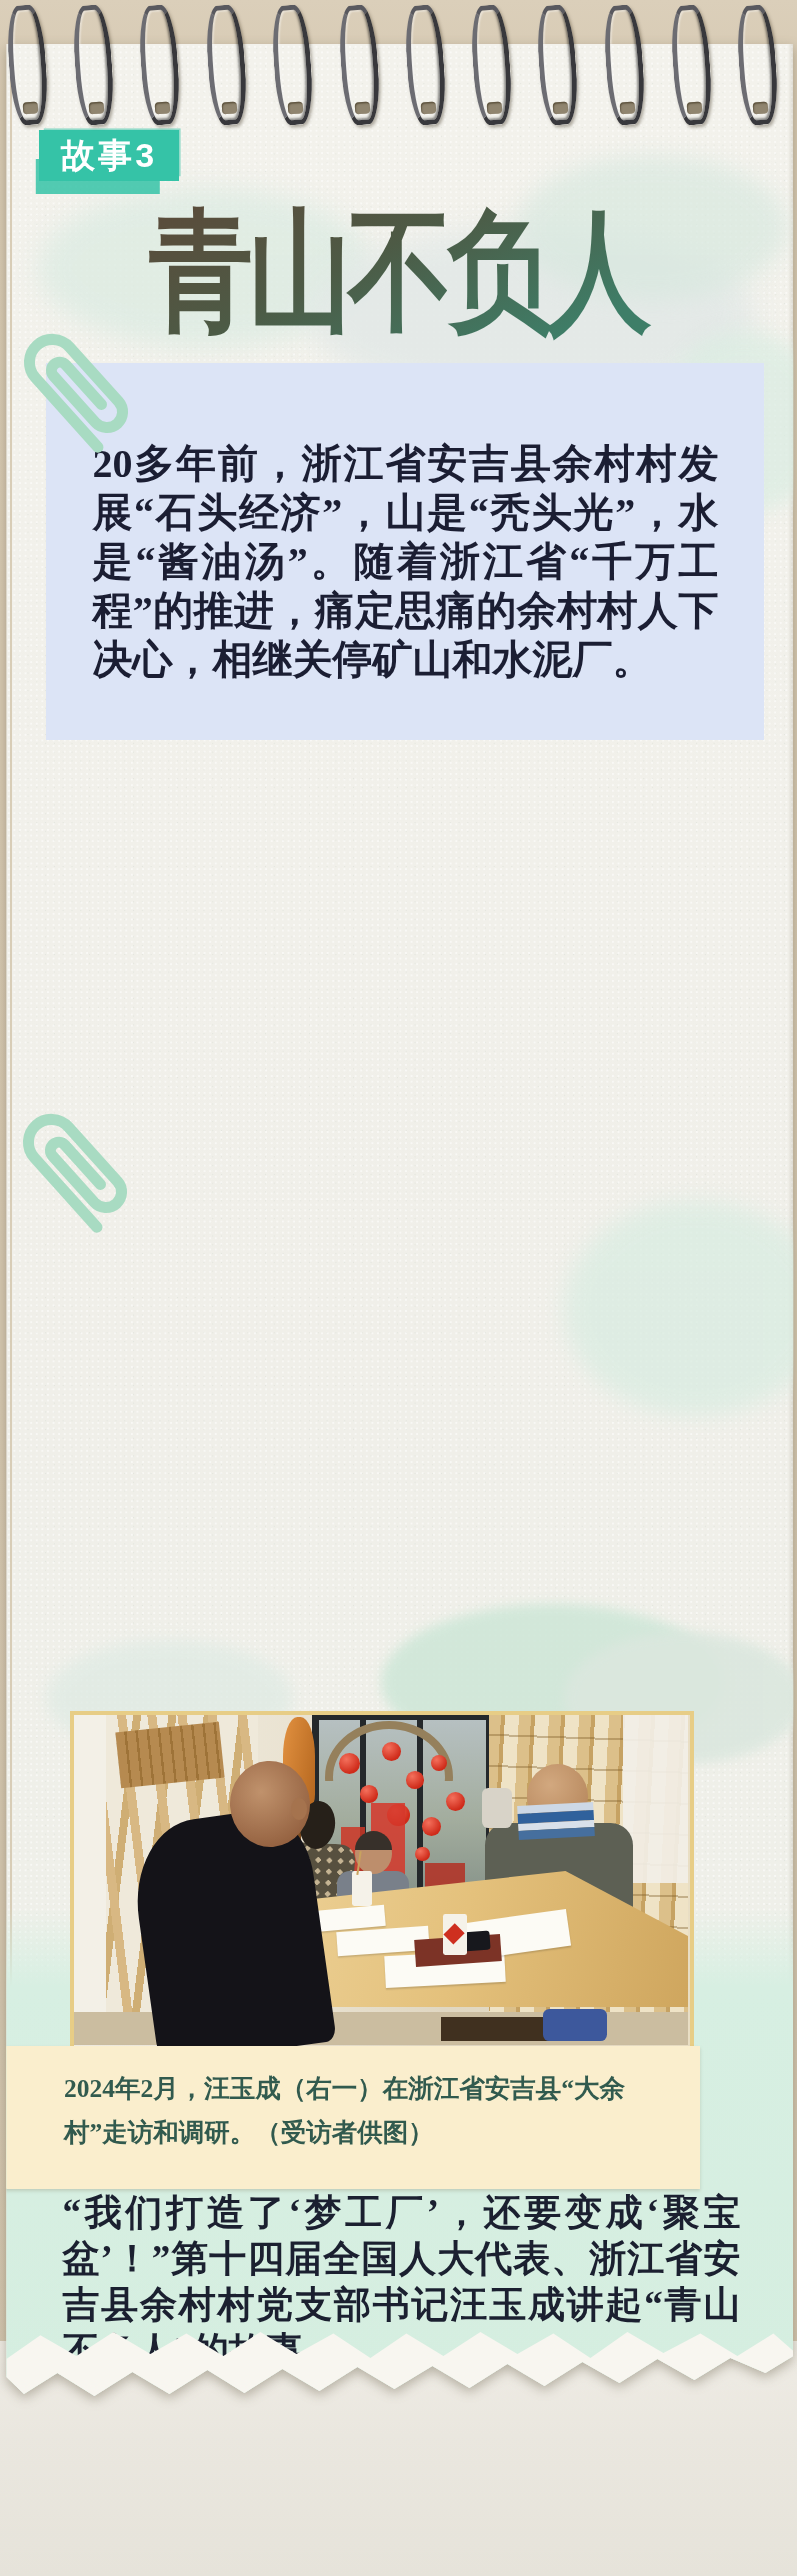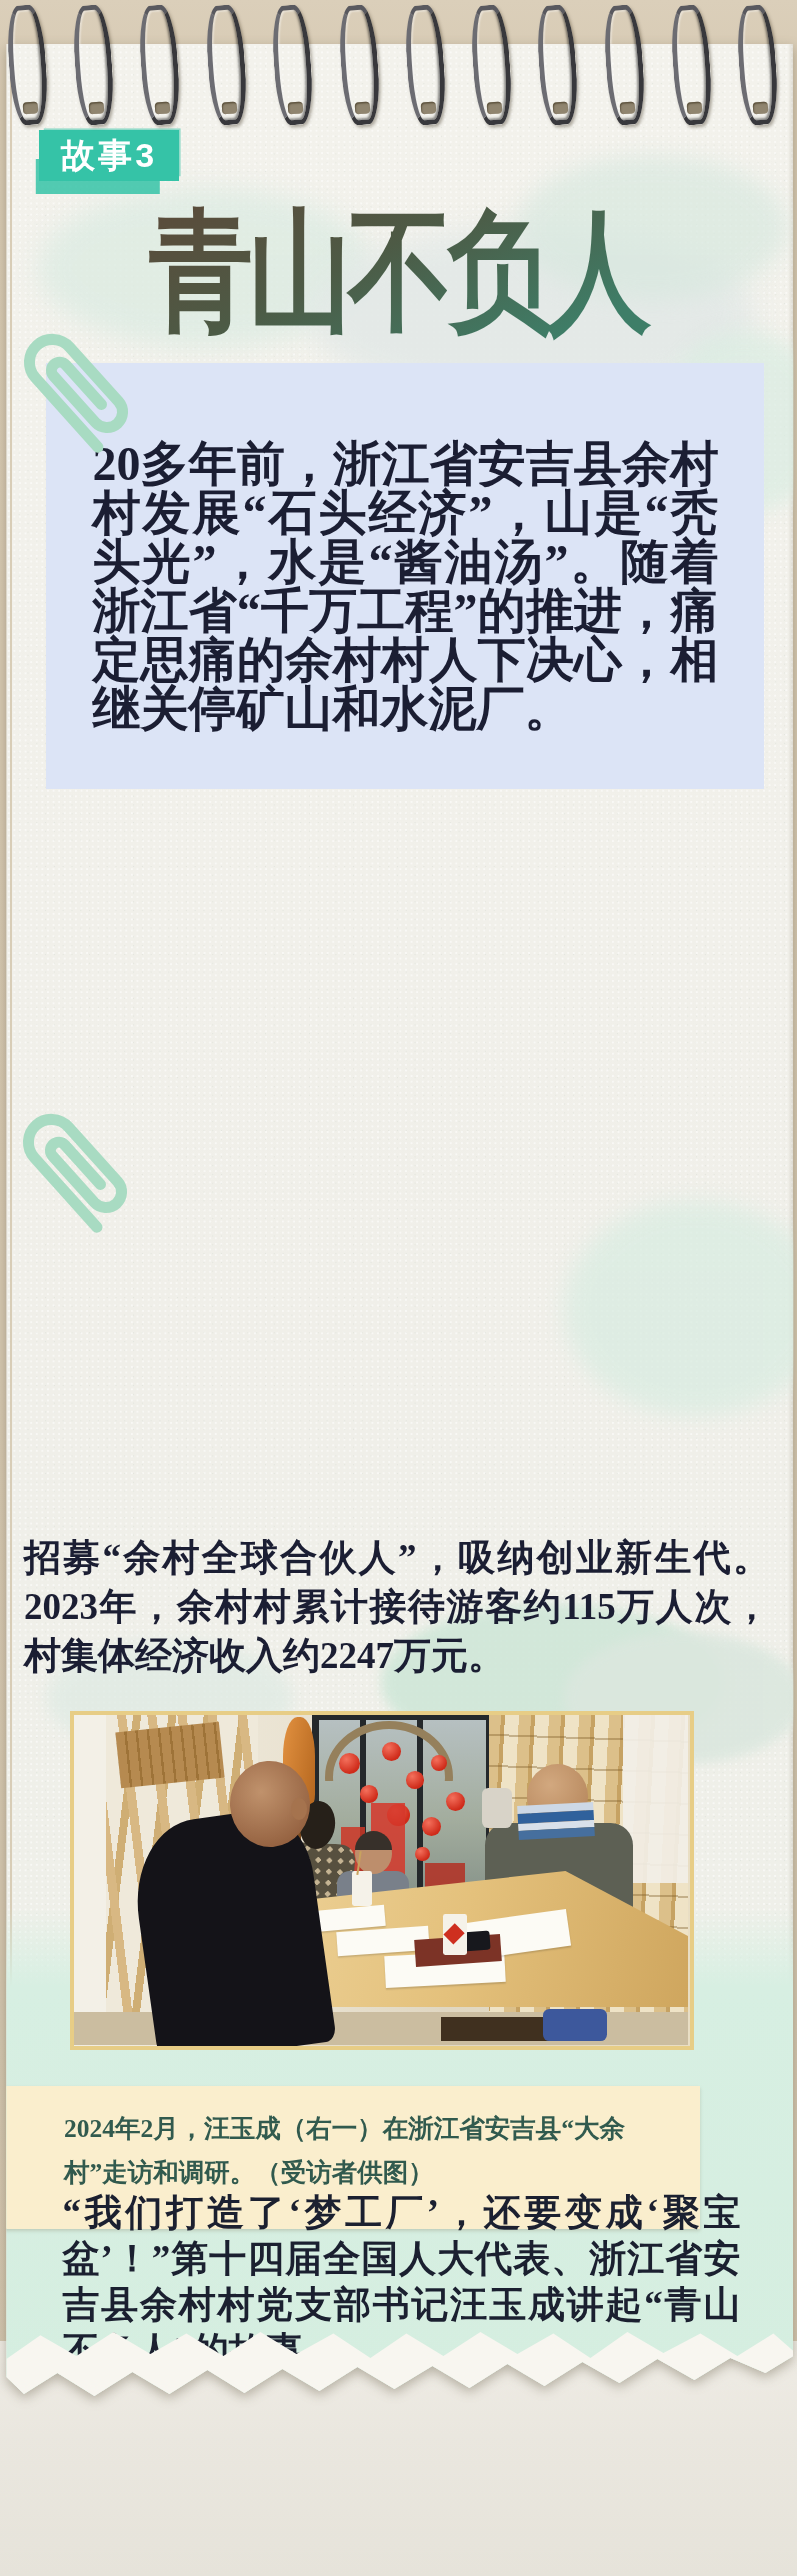--- a/index.html
+++ b/index.html
@@ -41,39 +41,39 @@
     font-weight:700;font-size:118px;letter-spacing:-4.8px;line-height:1.05;
     transform:scale(.88,1.12);transform-origin:50% 0;color:#47604d;}
   @supports (-webkit-background-clip:text){
     #title{background:linear-gradient(160deg,#5a4c3b 8%,#4d5a45 42%,#3e7e68 85%);
       -webkit-background-clip:text;background-clip:text;color:transparent;}}
   
   .clip{z-index:4;}
   
   .panel{box-sizing:border-box;z-index:2;text-align:justify;font-weight:700;}
   #block1{left:40px;top:319px;width:718px;background:#dce4f6;padding:76px 46px 56px;
-    font-size:48px;line-height:49px;color:#1b1e33;}
+    font-size:40px;line-height:49px;color:#1b1e33;}
   #block2{left:-4px;top:779px;width:766px;background:#f9ecca;padding:38px 49px 64px 78px;
     font-size:36px;line-height:48px;color:#17699f;}
   #block3{left:36px;top:1117px;width:726px;background:#dce4f6;padding:68px 45px 43px;
     font-size:36px;line-height:48px;color:#1b1e33;}
   .hl-cyan{color:#2f9fca;}
   #para4{left:17.6px;top:1489px;width:746px;z-index:2;text-align:justify;font-weight:700;
     font-size:37px;line-height:49px;color:#1b1e33;}
   #para5{left:56px;top:2146px;width:678px;z-index:2;text-align:justify;font-weight:700;
     font-size:37px;line-height:46px;color:#1b2030;}
   
   #photo{left:64px;top:1667px;width:624px;height:339px;box-sizing:border-box;z-index:2;
     border:4.8px solid #e7cd86;background:#efe9da;}
   .ph{position:absolute;inset:0;overflow:hidden;
     background:linear-gradient(90deg,#f1ede2 0%,#eae3d2 35%,#e0d7c2 60%,#e9dec4 100%);}
   .ph .s{position:absolute;}
   #caption{left:-6.4px;top:2002px;width:700px;box-sizing:border-box;background:#faeecd;z-index:2;
     padding:21px 68px 34px 64px;font-weight:700;font-size:25.5px;line-height:44px;color:#315a4e;
-    box-shadow:0 1.6px 3.2px rgba(120,110,80,.25);margin-top:40px;}
+    box-shadow:0 1.6px 3.2px rgba(120,110,80,.25);}
   
   #footer{left:0;top:2453px;width:798px;display:flex;justify-content:center;align-items:center;gap:21px;z-index:2;}
   #publisher{font:700 33px/1.2 "Liberation Sans","DejaVu Sans",sans-serif;color:#5d3e1e;letter-spacing:2.4px;}
 </style>
 </head>
 <body>
 
 <div id="stage">
 
   <div class="abs" id="bottom-paper"></div>
@@ -109,21 +109,20 @@
     </div>
 
 
     <div class="abs clip" style="left:4.8px;top:1051px;width:136px;height:156px;">
       <svg width="136" height="156" viewBox="0 0 118 170" style="transform:rotate(-42deg);transform-origin:50% 50%;">
         <path d="M34 142 L34 40 A25 25 0 0 1 84 40 L84 120 A17 17 0 0 1 50 120 L50 52 A9 9 0 0 1 68 52 L68 110" fill="none" stroke="#a8dbc2" stroke-width="12" stroke-linecap="round"></path>
       </svg>
     </div>
 
 
-    <div class="abs" id="para4">招募“余村全球合伙人”，吸纳创业新生代。2023年，余村村累计接待游客约115万人次，村集体经济收入约2247万元。</div>
 
     <div class="abs" id="photo">
       <div class="ph">
         <div class="s" style="left:0;top:0;width:44px;height:329px;background:#f3f0e7;"></div>
         <div class="s" style="left:32px;top:0;width:152px;height:329px;background:repeating-linear-gradient(83deg,transparent 0 21px,#d8b883 21px 30px),repeating-linear-gradient(97deg,transparent 0 27px,#cfae74 27px 35px),#efe9da;"></div>
         <div class="s" style="left:44px;top:12px;width:104px;height:56px;background:repeating-linear-gradient(90deg,#b68a50 0 8.8px,#9e7338 8.8px 11.2px);transform:rotate(-6deg);"></div>
         <div class="s" style="left:238px;top:0;width:179px;height:231px;background:linear-gradient(180deg,#b7c1c3 0%,#a3ad9e 45%,#8a968c 75%,#76837b 100%);"></div>
         <div class="s" style="left:238px;top:0;width:6.4px;height:231px;background:#24282b;"></div>
         <div class="s" style="left:286px;top:0;width:5.6px;height:231px;background:#24282b;"></div>
         <div class="s" style="left:343px;top:0;width:5.6px;height:231px;background:#24282b;"></div>

